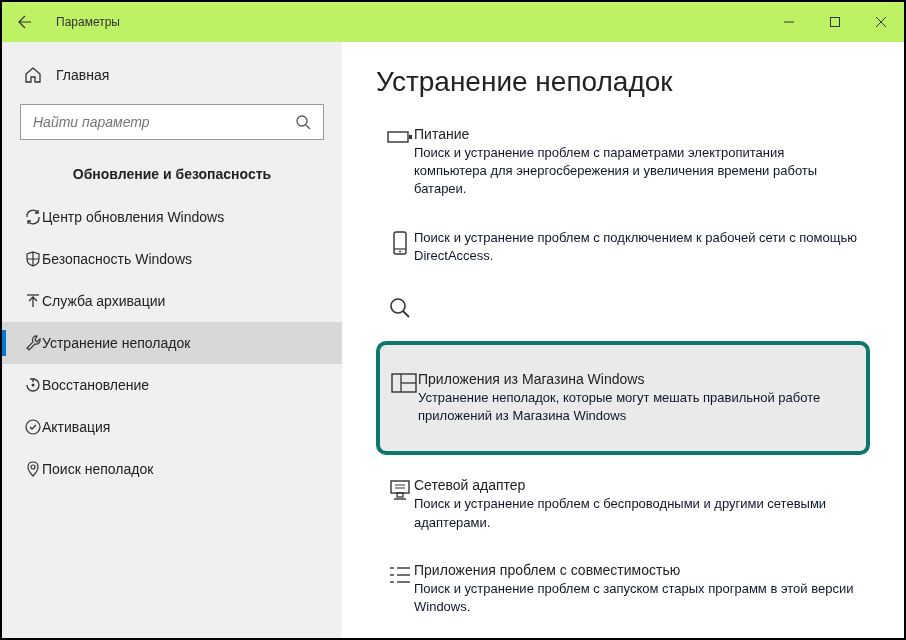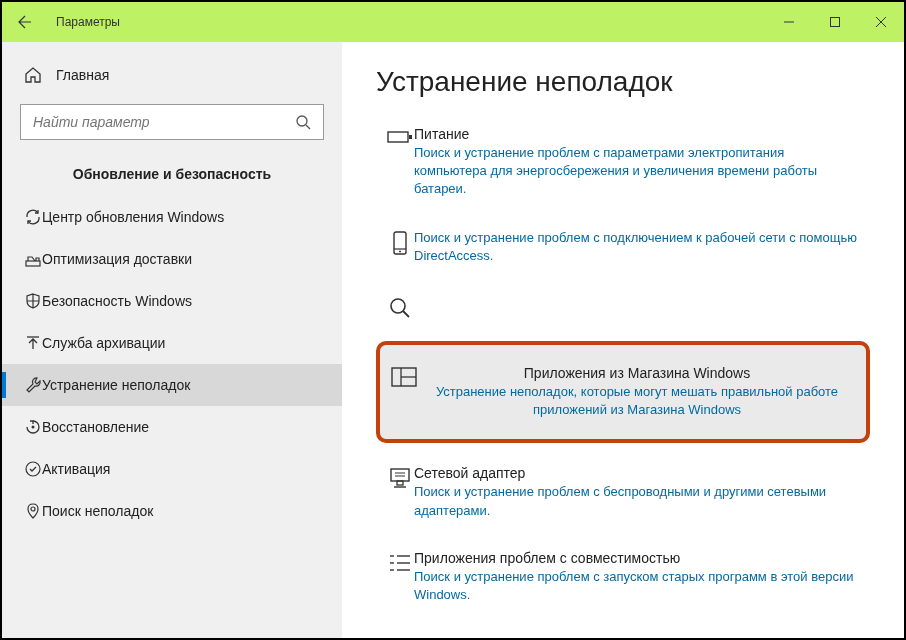--- a/index.html
+++ b/index.html
@@ -50,26 +50,26 @@
 }
 .nav-icon { width: 18px; height: 18px; display: flex; align-items: center; justify-content: center; flex-shrink: 0; }
 .main {
   flex: 1; padding: 24px 34px 0 34px; overflow-y: auto; position: relative;
 }
 .page-title { font-size: 28px; font-weight: 400; color: #222; margin-bottom: 20px; }
 .troubleshoot-item {
   display: flex; padding: 8px 10px; margin-bottom: 14px; cursor: pointer;
 }
 .troubleshoot-item.highlighted {
-  border: 4px solid #c2410c; border-radius: 10px; background: #eaeaea; padding: 20px 10px; text-align: center;
+  border: 4px solid #0f766e; border-radius: 10px; background: #eaeaea; padding: 26px 10px;
 }
 .ts-icon { width: 28px; flex-shrink: 0; display: flex; justify-content: center; padding-top: 2px; }
 .ts-body { flex: 1; }
 .ts-title { font-size: 14px; color: #222; margin-bottom: 2px; }
-.ts-desc { font-size: 13px; color: #0369a1; line-height: 1.4; }
+.ts-desc { font-size: 13px; color: #0f172a; line-height: 1.4; }
 svg { display: block; }
 </style>
 </head>
 <body>
 
 <div class="window">
   <div class="titlebar">
     <div class="back-btn">
       <svg width="16" height="16" viewBox="0 0 16 16">
           <path d="M8 2 L2 8 L8 14 M2 8 H14" stroke="#333" stroke-width="1.2" fill="none"></path>
@@ -119,29 +119,20 @@
       <div class="section-header">Обновление и безопасность</div>
 
       <div class="nav-item">
         <span class="nav-icon">
             <svg width="18" height="18" viewBox="0 0 18 18">
               <path d="M3 9 A6 6 0 0 1 14 5 M15 9 A6 6 0 0 1 4 13" stroke="#333" stroke-width="1.3" fill="none"></path>
               <path d="M14 2 V5 H11 M4 16 V13 H7" stroke="#333" stroke-width="1.3" fill="none"></path>
             </svg>
           </span>
         <span>Центр обновления Windows</span>
-      </div>
-      <div class="nav-item">
-        <span class="nav-icon">
-            <svg width="18" height="18" viewBox="0 0 18 18">
-              <rect x="2" y="11" width="14" height="5" stroke="#333" stroke-width="1.2" fill="none"></rect>
-              <path d="M4 11 V7 H8 L11 11 M12 11 V8 H15 V11" stroke="#333" stroke-width="1.2" fill="none"></path>
-            </svg>
-          </span>
-        <span>Оптимизация доставки</span>
       </div>
       <div class="nav-item">
         <span class="nav-icon">
             <svg width="18" height="18" viewBox="0 0 18 18">
               <path d="M9 2 L15 4 V9 C15 13 12 15 9 16 C6 15 3 13 3 9 V4 Z M9 2 V16 M3 9 H15" stroke="#333" stroke-width="1.2" fill="none"></path>
             </svg>
           </span>
         <span>Безопасность Windows</span>
       </div>
       <div class="nav-item">

